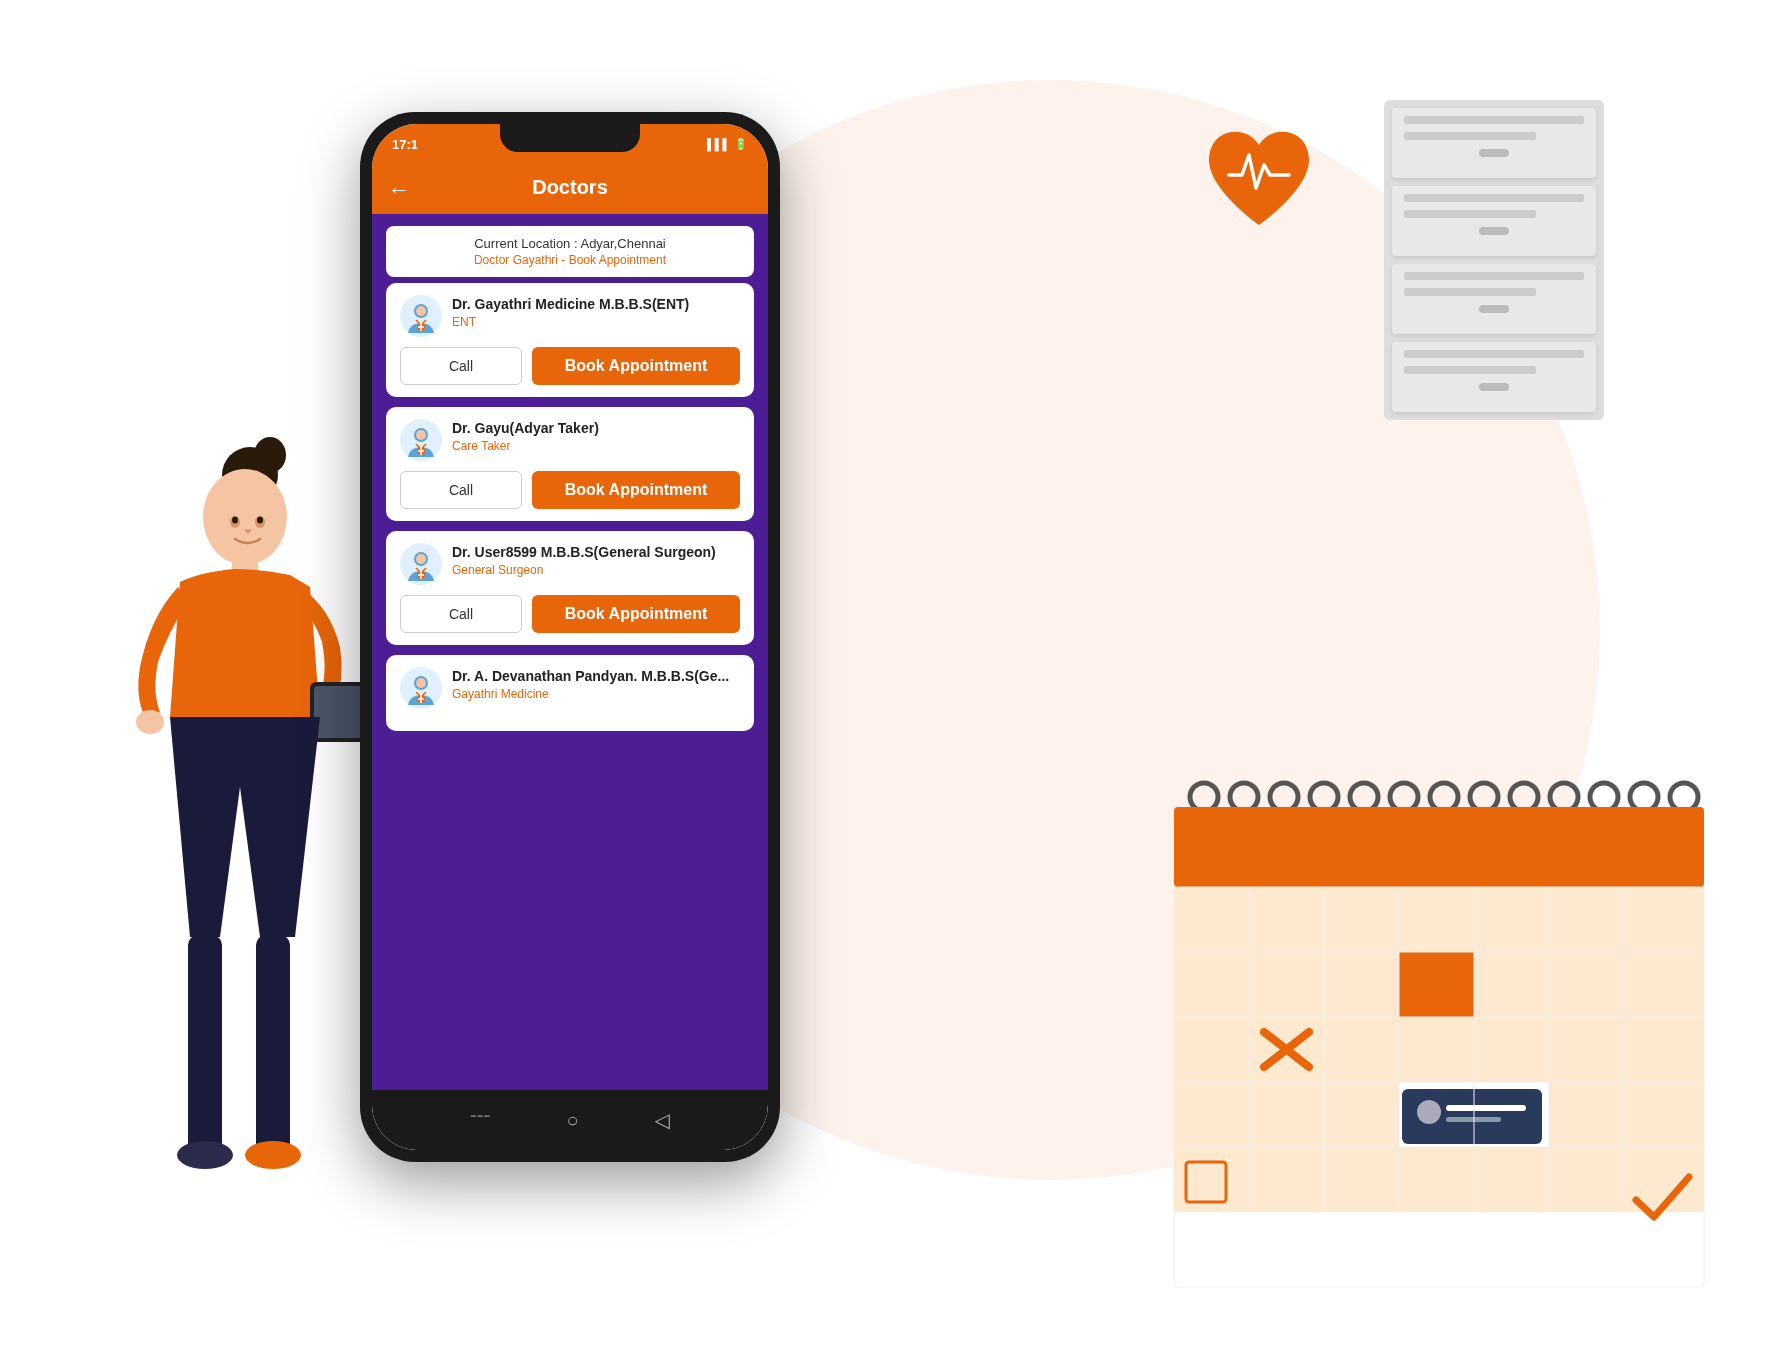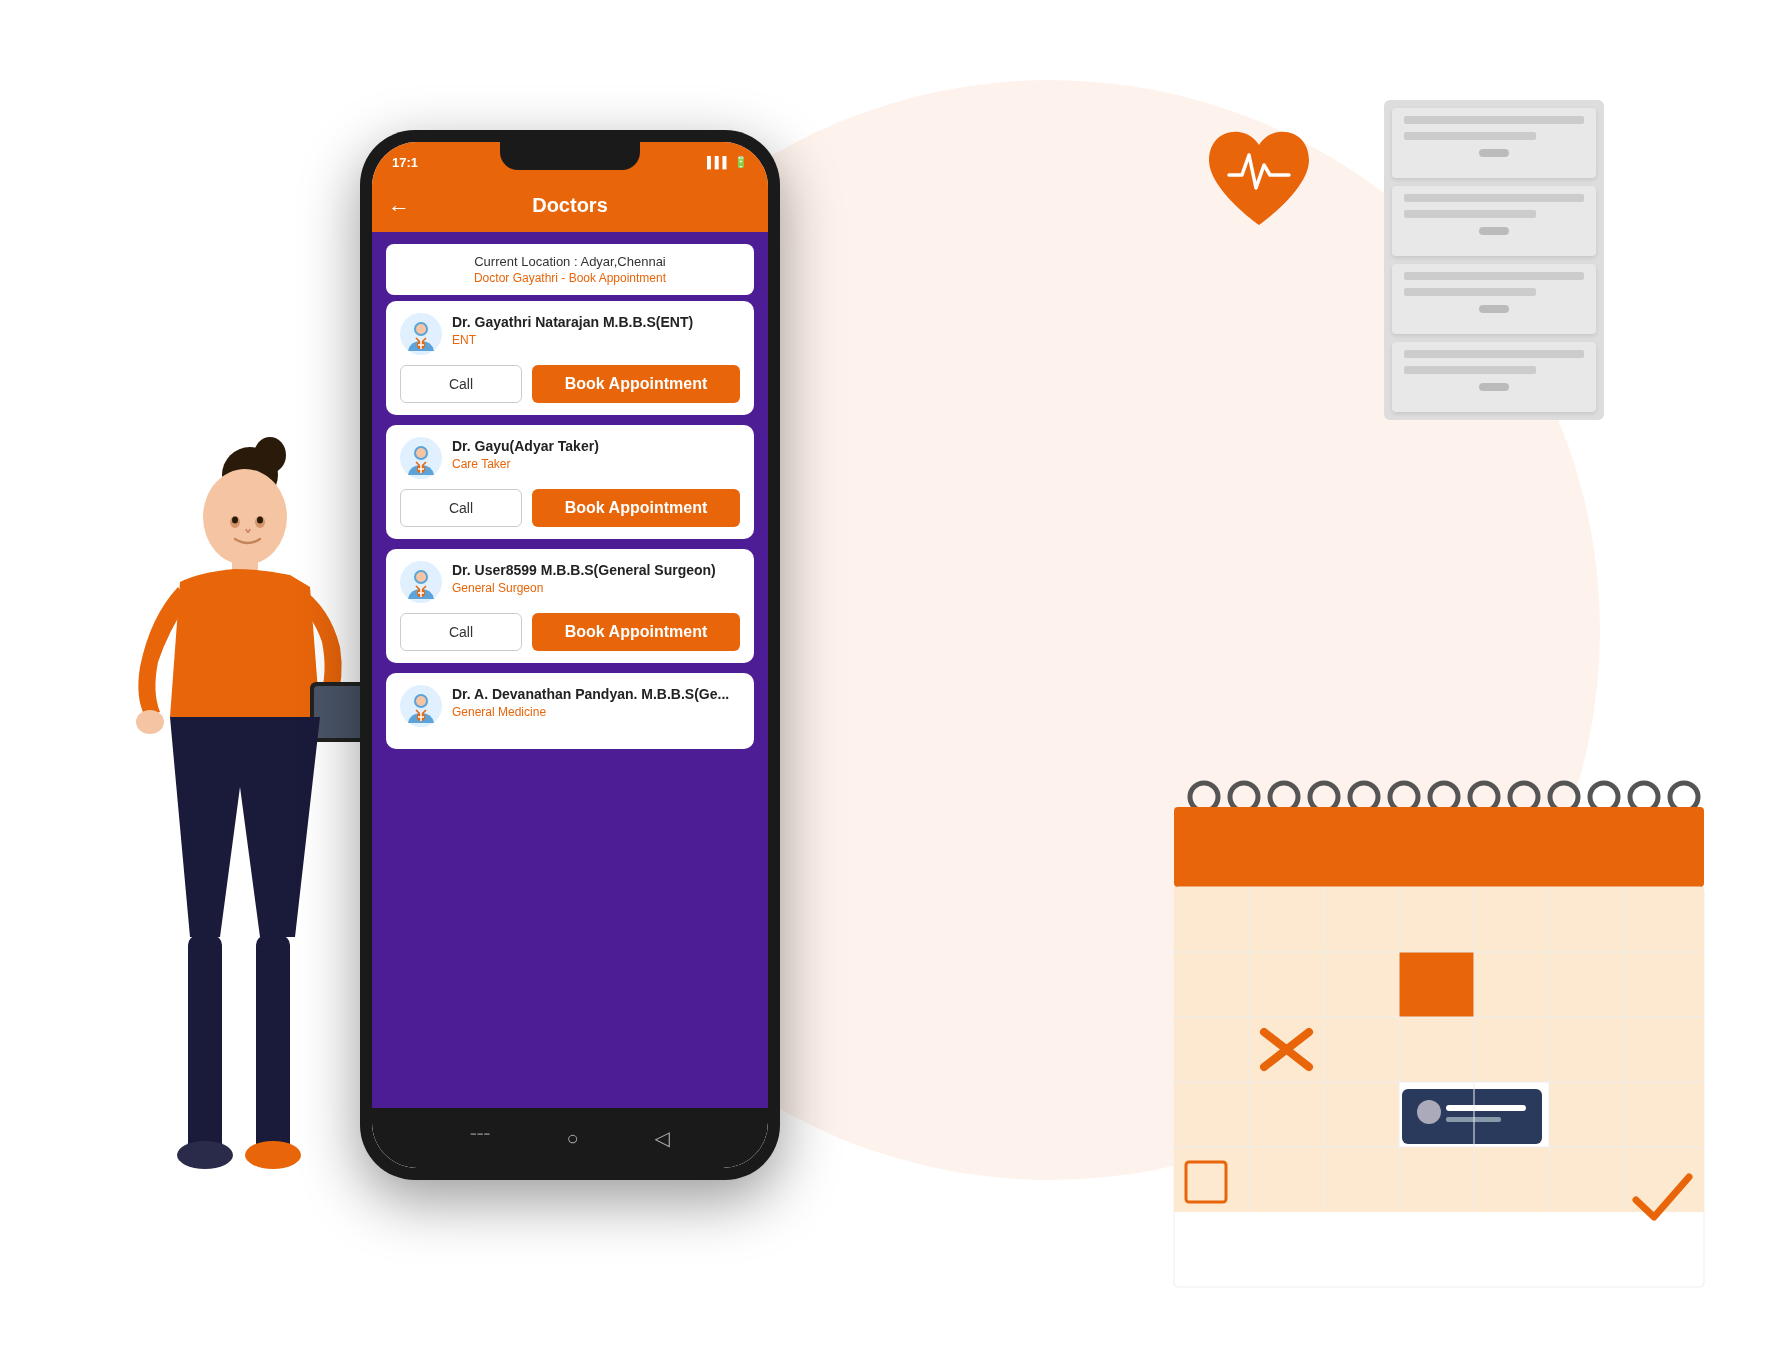--- a/index.html
+++ b/index.html
@@ -31,21 +31,21 @@
       bottom: 80px;
       width: 340px;
       height: 900px;
       z-index: 2;
     }
 
     
     .phone-wrapper {
       position: absolute;
       left: 360px;
-      top: 130px;
+      top: 112px;
       z-index: 3;
       width: 420px;
       height: 1050px;
     }
 
     .phone {
       width: 420px;
       height: 1050px;
       background: #1a1a1a;
       border-radius: 55px;
@@ -518,21 +518,21 @@
               <circle cx="21" cy="21" r="21" fill="#e0f0ff"></circle>
               <circle cx="21" cy="16" r="7" fill="#5ba3d9"></circle>
               <path d="M8 38 Q10 28 21 28 Q32 28 34 38" fill="#5ba3d9"></path>
               <circle cx="21" cy="16" r="5" fill="#f5c5a3"></circle>
               <path d="M16 25 L21 30 L26 25" fill="none" stroke="#e8650a" stroke-width="1.5"></path>
               <circle cx="21" cy="32" r="4" fill="#e8650a"></circle>
               <line x1="21" y1="28" x2="21" y2="36" stroke="white" stroke-width="1.5"></line>
               <line x1="18" y1="32" x2="24" y2="32" stroke="white" stroke-width="1.5"></line>
             </svg>
             <div class="doctor-details">
-              <div class="doctor-name">Dr. Gayathri Natarajan M.B.B.S(ENT)</div>
+              <div class="doctor-name">Dr. Gayathri Medicine M.B.B.S(ENT)</div>
               <div class="doctor-specialty">ENT</div>
             </div>
           </div>
           <div class="card-actions">
             <button class="btn-call">Call</button>
             <button class="btn-book">Book Appointment</button>
           </div>
         </div>
 
         <div class="doctor-card">
@@ -588,21 +588,21 @@
               <circle cx="21" cy="16" r="7" fill="#5ba3d9"></circle>
               <path d="M8 38 Q10 28 21 28 Q32 28 34 38" fill="#5ba3d9"></path>
               <circle cx="21" cy="16" r="5" fill="#f5c5a3"></circle>
               <path d="M16 25 L21 30 L26 25" fill="none" stroke="#e8650a" stroke-width="1.5"></path>
               <circle cx="21" cy="32" r="4" fill="#e8650a"></circle>
               <line x1="21" y1="28" x2="21" y2="36" stroke="white" stroke-width="1.5"></line>
               <line x1="18" y1="32" x2="24" y2="32" stroke="white" stroke-width="1.5"></line>
             </svg>
             <div class="doctor-details">
               <div class="doctor-name">Dr. A. Devanathan Pandyan. M.B.B.S(Ge...</div>
-              <div class="doctor-specialty">General Medicine</div>
+              <div class="doctor-specialty">Gayathri Medicine</div>
             </div>
           </div>
         </div>
 
       </div>
 
       <div class="phone-bottom-bar">
         <span class="bottom-btn">⁻⁻⁻</span>
         <span class="bottom-btn">○</span>
         <span class="bottom-btn">◁</span>

